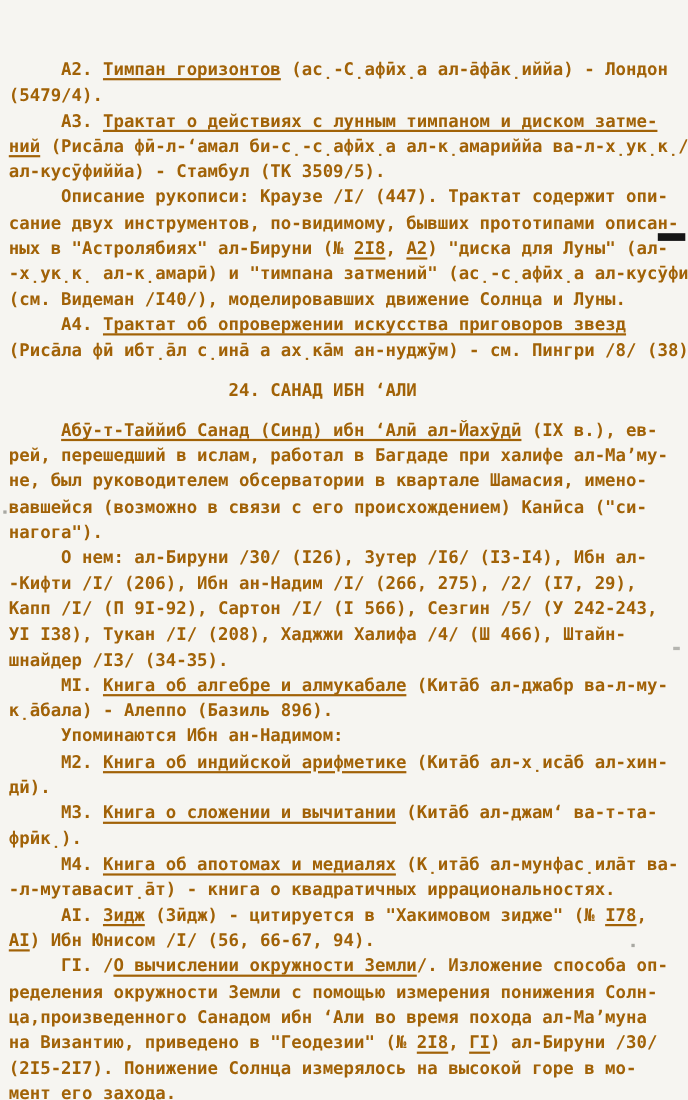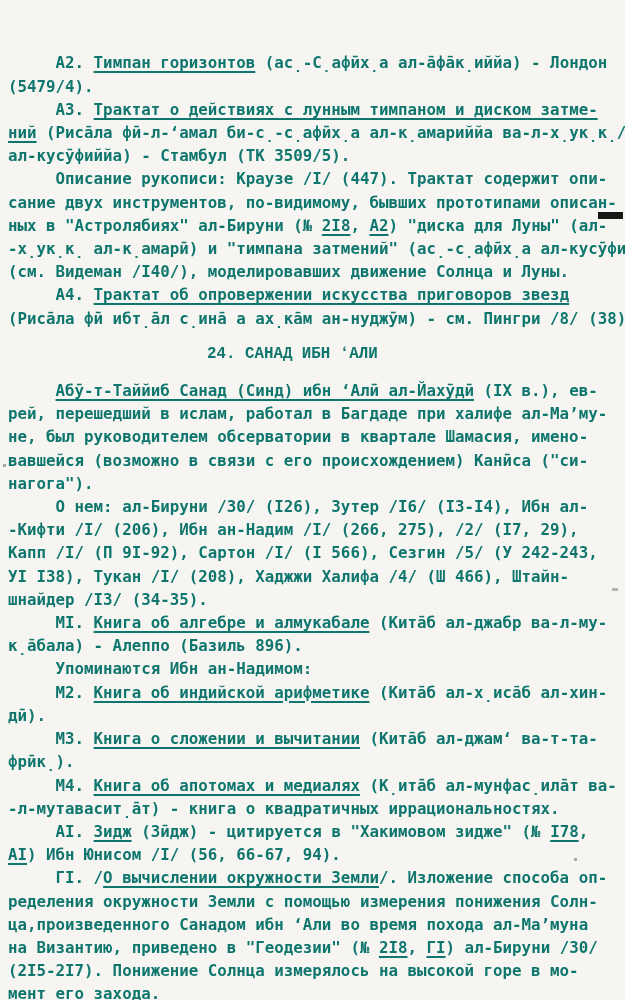--- a/index.html
+++ b/index.html
@@ -9,25 +9,25 @@
     position: relative;
     overflow: hidden;
   }
   .page {
     position: absolute; inset: 0;
     padding: 5px 0 4px 8px;
     font-family: "DejaVu Sans Mono", "Liberation Mono", monospace;
     font-size: 15.8px;
     line-height: 23.2px;
     font-weight: bold;
-    color: #0f766e;
+    color: #a16207;
     white-space: pre;
   }
   .line { min-height: 23.2px; }
-  .heading-line { margin: 13px 0 13px 0; font-family: Liberation Mono, monospace; }
+  .heading-line { margin: 13px 0 13px 0; }
   .u {
     text-decoration: underline;
     text-underline-offset: 3px;
     text-decoration-thickness: 1.6px;
   }
   .artifact { position: absolute; }
 </style>
 </head>
 <body>
 

